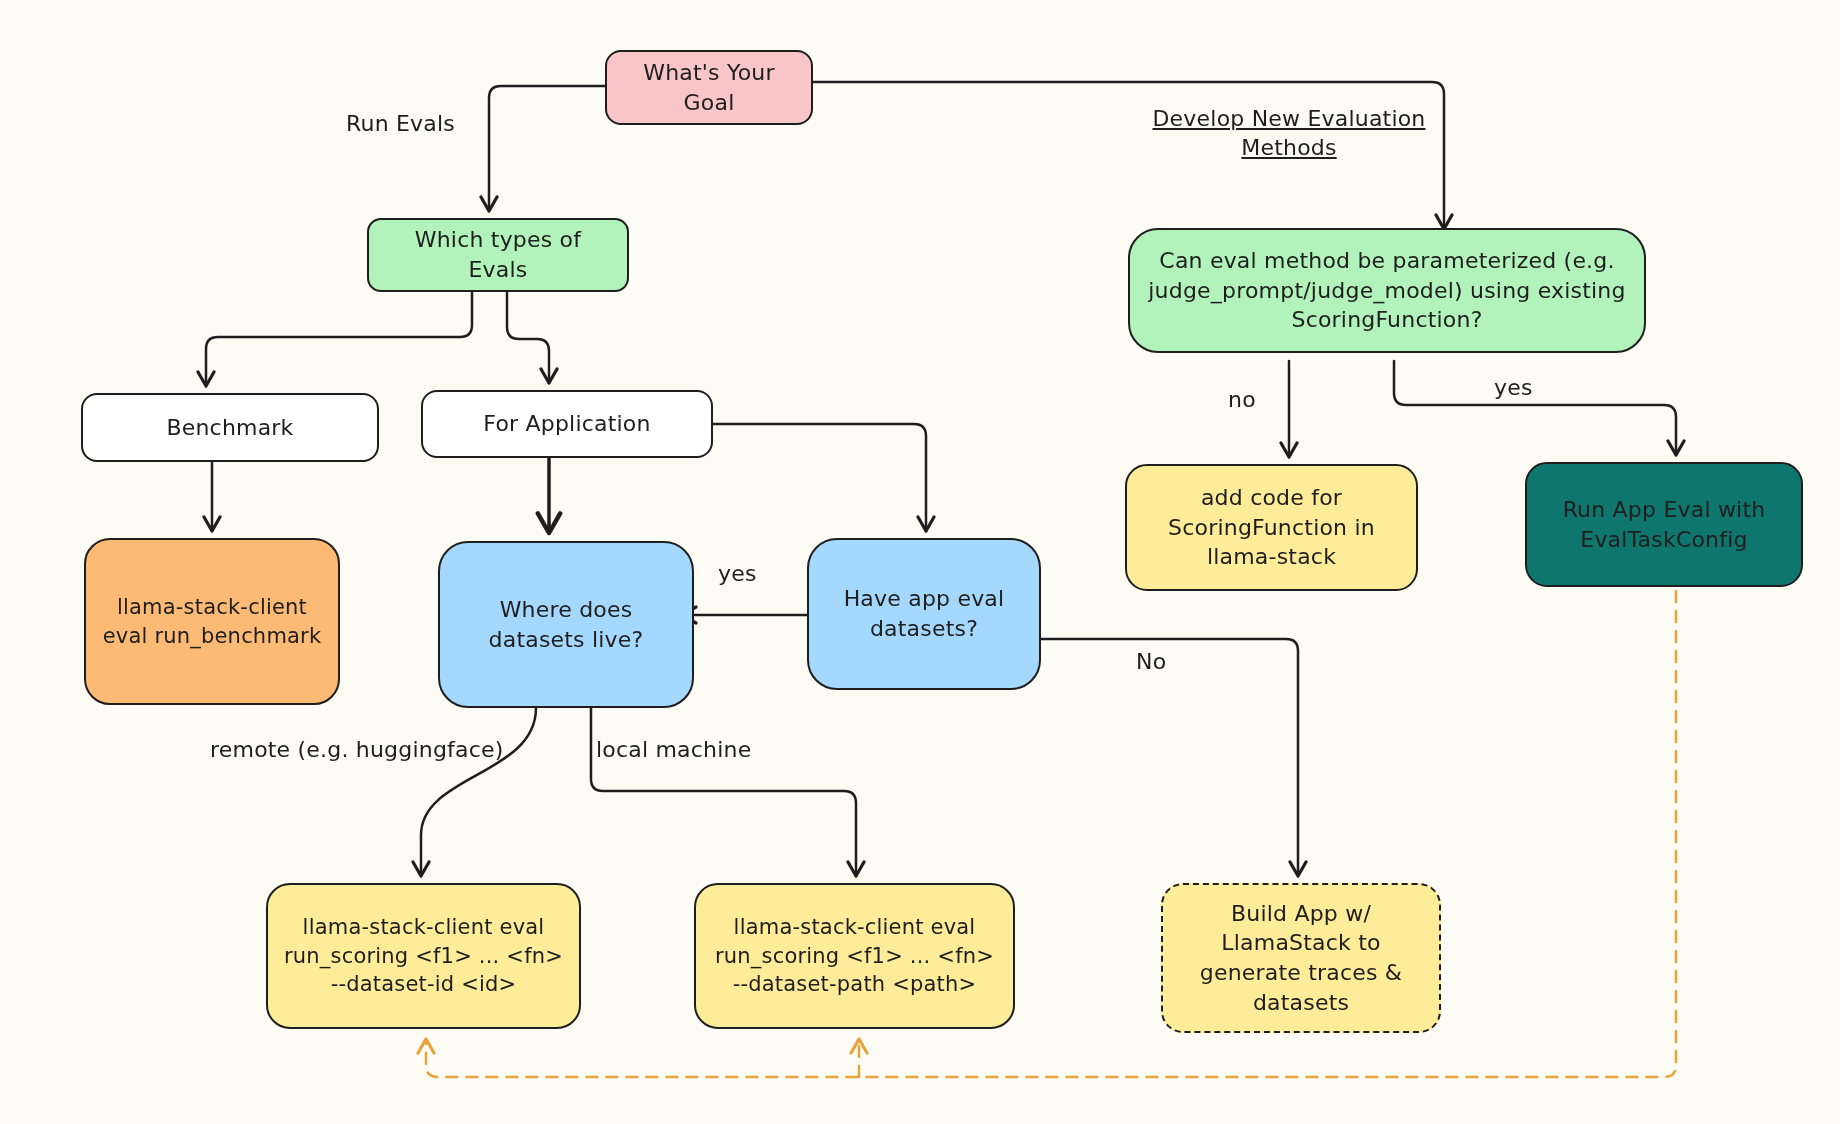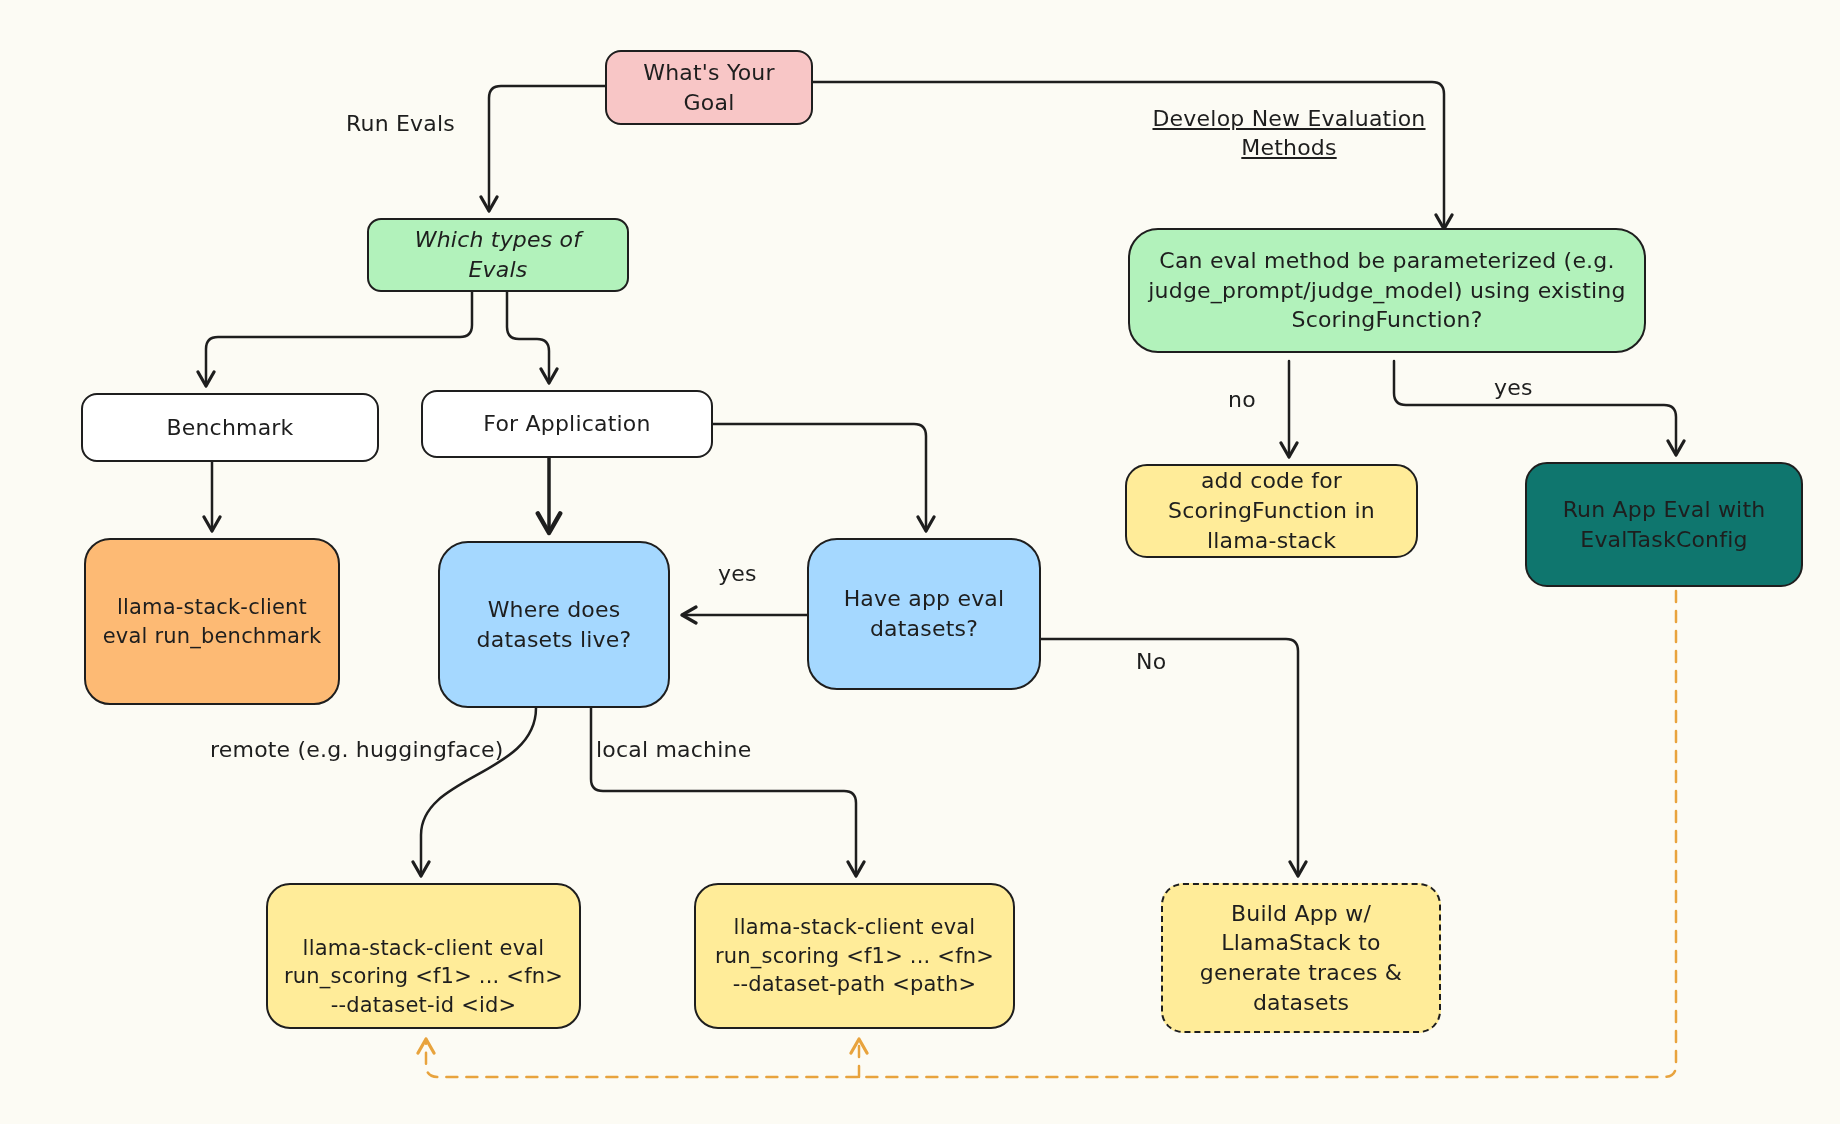--- a/index.html
+++ b/index.html
@@ -62,57 +62,57 @@
     <path class="edge" d="M 520 708 C 520 775 405 775 405 835 L 405 876" marker-end="url(#arrow-dark)"></path>
     <path class="edge" d="M 575 708 L 575 779 Q 575 791 587 791 L 828 791 Q 840 791 840 803 L 840 876" marker-end="url(#arrow-dark)"></path>
     <path class="edge edge-orange" d="M 1660 591 L 1660 1065 Q 1660 1077 1648 1077 L 422 1077 Q 410 1077 410 1065 L 410 1039" marker-end="url(#arrow-orange)"></path>
     <path class="edge edge-orange" d="M 843 1077 L 843 1039" marker-end="url(#arrow-orange)"></path>
   </svg>
 
   <div class="node" style="left: 589px; top: 50px; width: 208px; height: 75px; border-radius: 16px; background: rgb(248, 198, 198);">
     <span>What's Your Goal</span>
   </div>
 
-  <div class="node" style="left: 351px; top: 218px; width: 262px; height: 74px; border-radius: 14px; padding: 8px 28px; background: rgb(178, 242, 187); font-style: italic;">
+  <div class="node" style="left: 351px; top: 218px; width: 262px; height: 74px; border-radius: 14px; padding: 8px 28px; background: rgb(178, 242, 187);">
     <span>Which types of Evals</span>
   </div>
 
   <div class="node" style="left: 1112px; top: 228px; width: 518px; height: 125px; border-radius: 30px; background: rgb(178, 242, 187);">
     <span>Can eval method be parameterized (e.g. judge_prompt/judge_model) using existing ScoringFunction?</span>
   </div>
 
   <div class="node" style="left: 65px; top: 393px; width: 298px; height: 69px; border-radius: 16px; background: rgb(255, 255, 255);">
     <span>Benchmark</span>
   </div>
 
   <div class="node" style="left: 405px; top: 390px; width: 292px; height: 68px; border-radius: 16px; background: rgb(255, 255, 255);">
     <span>For Application</span>
   </div>
 
   <div class="node node-code" style="left: 68px; top: 538px; width: 256px; height: 167px; border-radius: 26px; background: #fdba74;">
     <span>llama-stack-client eval run_benchmark</span>
   </div>
 
-  <div class="node" style="left: 422px; top: 541px; width: 232px; height: 167px; border-radius: 30px; background: rgb(165, 216, 255);">
+  <div class="node" style="left: 422px; top: 541px; width: 256px; height: 167px; border-radius: 30px; background: rgb(165, 216, 255);">
     <span>Where does datasets live?</span>
   </div>
 
   <div class="node" style="left: 791px; top: 538px; width: 234px; height: 152px; border-radius: 30px; background: rgb(165, 216, 255);">
     <span>Have app eval datasets?</span>
   </div>
 
-  <div class="node" style="left: 1109px; top: 464px; width: 293px; height: 94px; border-radius: 22px; background: rgb(255, 236, 153);">
+  <div class="node" style="left: 1109px; top: 464px; width: 293px; height: 127px; border-radius: 22px; background: rgb(255, 236, 153);">
     <span>add code for ScoringFunction in llama-stack</span>
   </div>
 
   <div class="node" style="left: 1509px; top: 462px; width: 278px; height: 125px; border-radius: 22px; background: #0f766e;">
     <span>Run App Eval with EvalTaskConfig</span>
   </div>
 
-  <div class="node node-code" style="left: 250px; top: 883px; width: 315px; height: 146px; border-radius: 24px; background: rgb(255, 236, 153); align-items: flex-end;">
+  <div class="node node-code" style="left: 250px; top: 883px; width: 315px; height: 146px; border-radius: 24px; background: rgb(255, 236, 153);">
     <span>llama-stack-client eval run_scoring &lt;f1&gt; ... &lt;fn&gt; --dataset-id &lt;id&gt;</span>
   </div>
 
   <div class="node node-code" style="left: 678px; top: 883px; width: 321px; height: 146px; border-radius: 24px; background: rgb(255, 236, 153);">
     <span>llama-stack-client eval run_scoring &lt;f1&gt; ... &lt;fn&gt; --dataset-path &lt;path&gt;</span>
   </div>
 
   <div class="node node-dashed" style="left: 1145px; top: 883px; width: 280px; height: 150px; border-radius: 22px; background: rgb(255, 236, 153);">
     <span>Build App w/ LlamaStack to generate traces &amp; datasets</span>
   </div>

